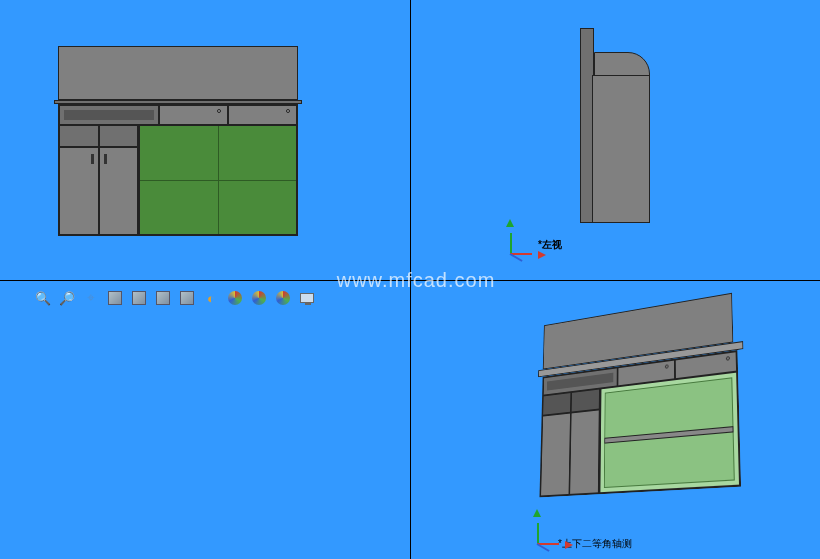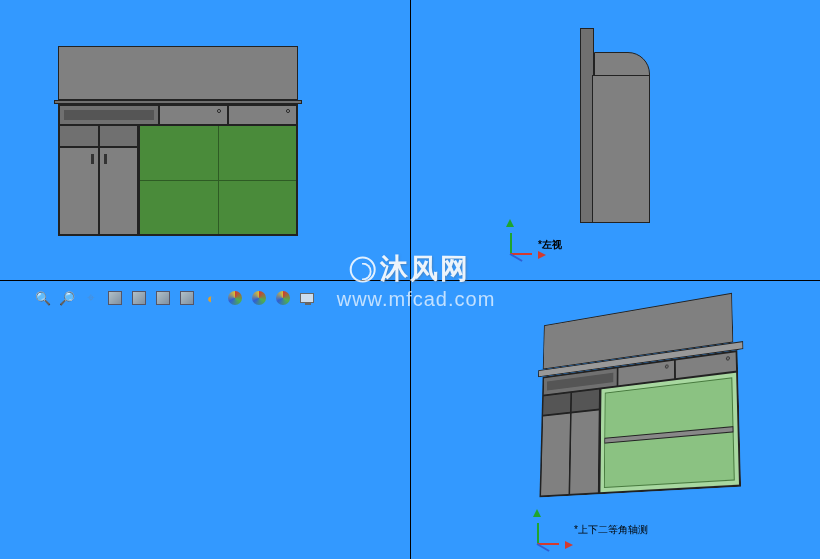--- a/index.html
+++ b/index.html
@@ -38,21 +38,21 @@
     .vp-tr { top: 0; right: 0; }
     .vp-bl { bottom: 0; left: 0; }
     .vp-br { bottom: 0; right: 0; }
 
     .viewport-label {
       position: absolute;
       font-size: 10px;
       color: #000;
     }
     .label-tr { bottom: 28px; left: 128px; font-weight: bold; }
-    .label-br { bottom: 22px; left: 148px; margin-left: 16px; }
+    .label-br { bottom: 8px; left: 148px; }
 
     
     .triad {
       position: absolute;
       width: 40px; height: 40px;
     }
     .triad.tr1 { top: 225px; left: 500px; }
     .triad.br1 { top: 515px; left: 527px; }
     .axis {
       position: absolute;
@@ -534,17 +534,14 @@
     </div>
   <div class="tb-icon">
       <div class="tb-multi"></div>
     </div>
   <div class="tb-icon">
       <div class="tb-monitor"></div>
     </div>
 </div>
 
 <div class="watermark">
-  <div class="wm-title">
-    <span class="wm-logo"></span><span>沐风网</span>
-  </div>
   <div class="wm-sub">www.mfcad.com</div>
 </div>
 
 </body></html>

